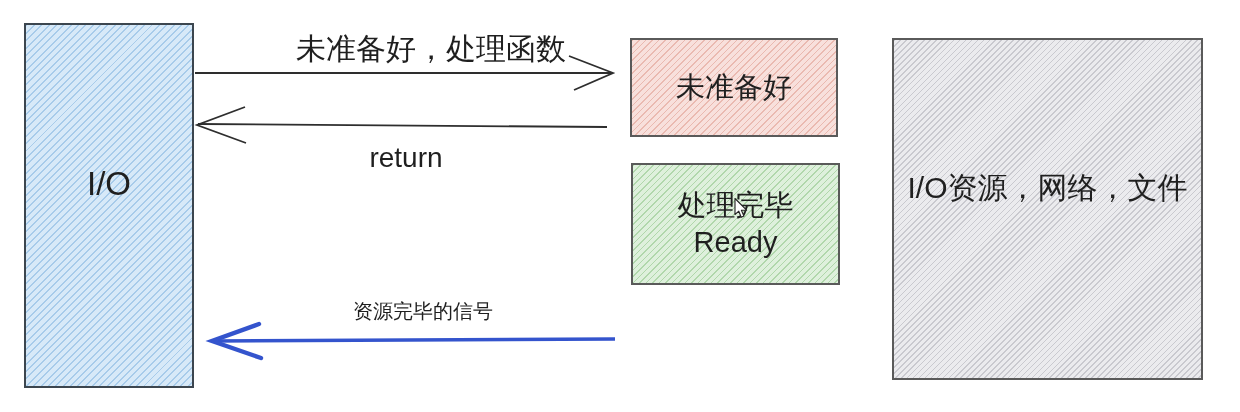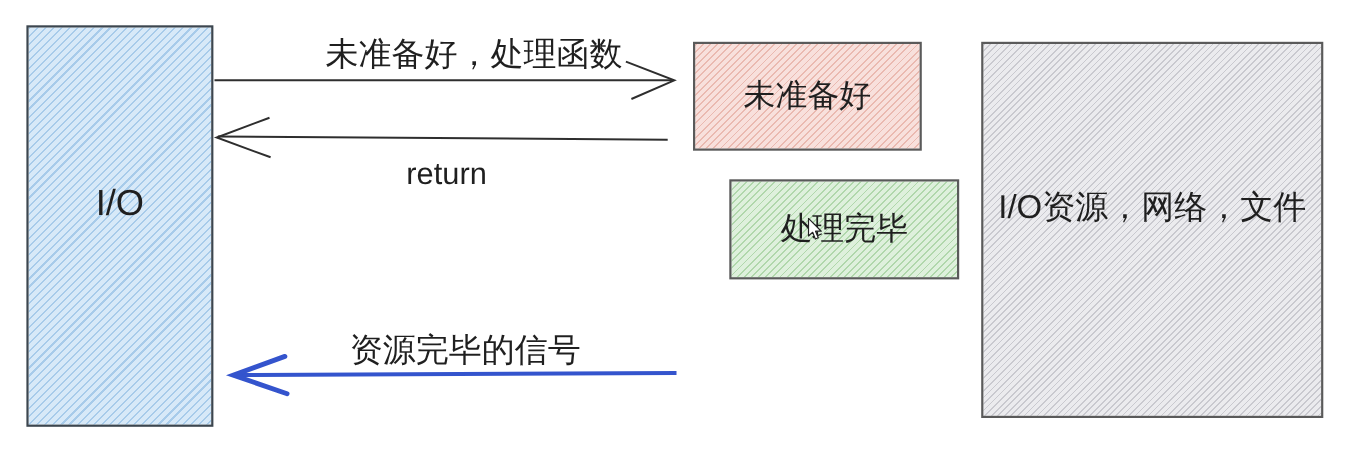--- a/index.html
+++ b/index.html
@@ -36,35 +36,35 @@
   }
   .hatch-blue  { background: repeating-linear-gradient(135deg, var(--io-hatch) 0px,  var(--io-hatch) 1.4px,  var(--io-fill) 1.4px,  var(--io-fill) 5.2px); }
   .hatch-red   { background: repeating-linear-gradient(135deg, var(--red-hatch) 0px, var(--red-hatch) 1.2px, var(--red-fill) 1.2px, var(--red-fill) 4.6px); }
   .hatch-green { background: repeating-linear-gradient(135deg, var(--green-hatch) 0px, var(--green-hatch) 1.2px, var(--green-fill) 1.2px, var(--green-fill) 4.6px); }
   .hatch-gray  { background: repeating-linear-gradient(135deg, var(--gray-hatch) 0px, var(--gray-hatch) 1.1px, var(--gray-fill) 1.1px, var(--gray-fill) 4.2px); }
 
   #io-box       { left: 24px;  top: 23px;  width: 170px; height: 365px; border-color: var(--io-border); }
   #io-box .lbl  { font-size: 33px; transform: translateY(-22px); }
 
   #not-ready-box { left: 630px; top: 38px;  width: 208px; height: 99px; }
-  #ready-box     { left: 663px; top: 163px; width: 209px; height: 91px; }
+  #ready-box     { left: 631px; top: 163px; width: 209px; height: 122px; }
   #handler-box   { left: 634px; top: 280px; width: 204px; height: 99px; }
   .state-line    { font-size: 29px; line-height: 37px; }
 
   #resource-box      { left: 892px; top: 38px; width: 311px; height: 342px; }
   #resource-box .lbl { font-size: 30px; transform: translateY(-21px); }
 
   .arrow-label {
     position: absolute;
     white-space: nowrap;
     text-align: center;
   }
   #syscall-label { left: 283px; top: 29px;  width: 296px; font-size: 30px; }
   #return-label  { left: 330px; top: 126px; width: 152px; font-size: 28px; margin-top: 16px; }
-  #signal-label  { left: 310px; top: 298px; width: 226px; font-size: 30px; }
+  #signal-label  { left: 310px; top: 298px; width: 226px; font-size: 20px; }
 
   svg.overlay {
     position: absolute;
     left: 0; top: 0;
     pointer-events: none;
   }
   .stroke-black { stroke: var(--arrow-black); fill: none; }
   .stroke-blue  { stroke: var(--arrow-blue);  fill: none; }
 
   #mouse-cursor { position: absolute; left: 734px; top: 198px; }
@@ -77,20 +77,21 @@
   <div class="box hatch-blue" id="io-box">
     <div class="lbl">I/O</div>
   </div>
 
   <div class="box hatch-red" id="not-ready-box">
     <div class="state-line">未准备好</div>
   </div>
 
   <div class="box hatch-green" id="ready-box">
     <div class="state-line">处理完毕</div>
+    <div class="state-line">Ready</div>
   </div>
 
 
   <div class="box hatch-gray" id="resource-box">
     <div class="lbl">I/O资源，网络，文件</div>
   </div>
 
   <svg class="overlay" width="1240" height="412" viewBox="0 0 1240 412">
     <g>
       <line class="stroke-black" x1="195" y1="73" x2="611" y2="73" stroke-width="1.8"></line>

